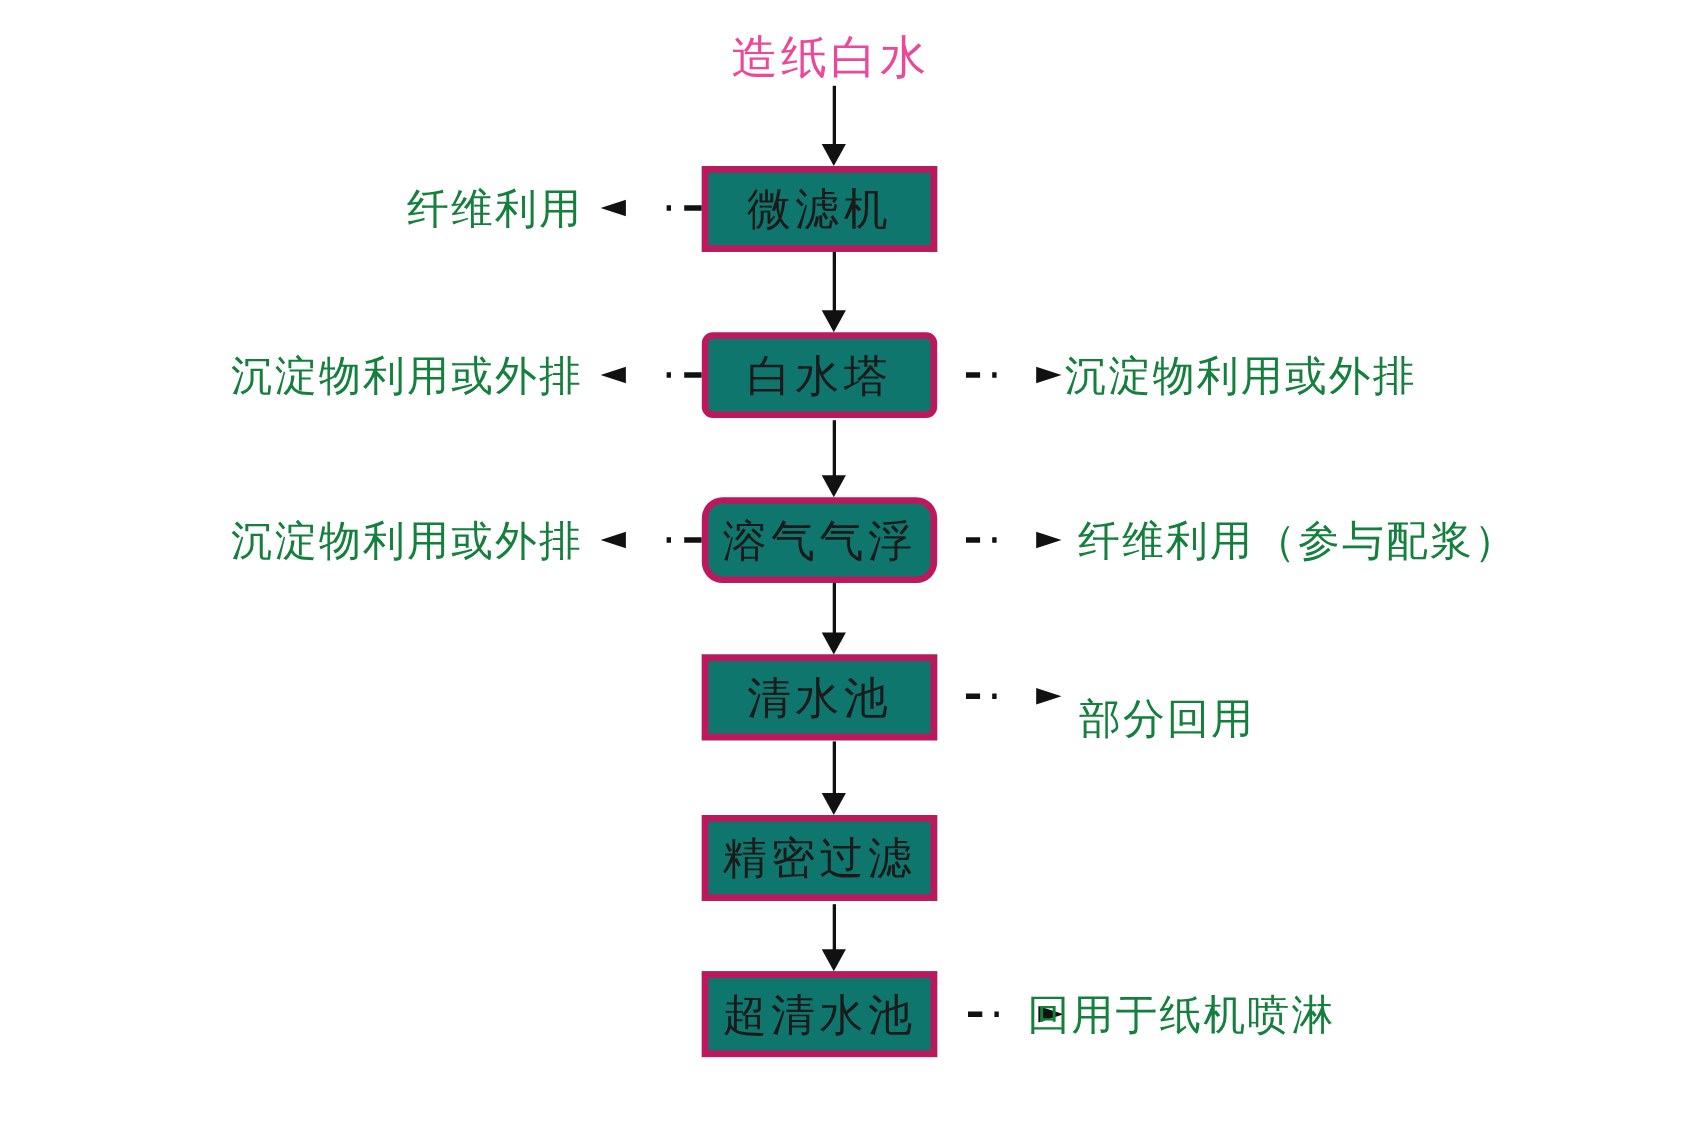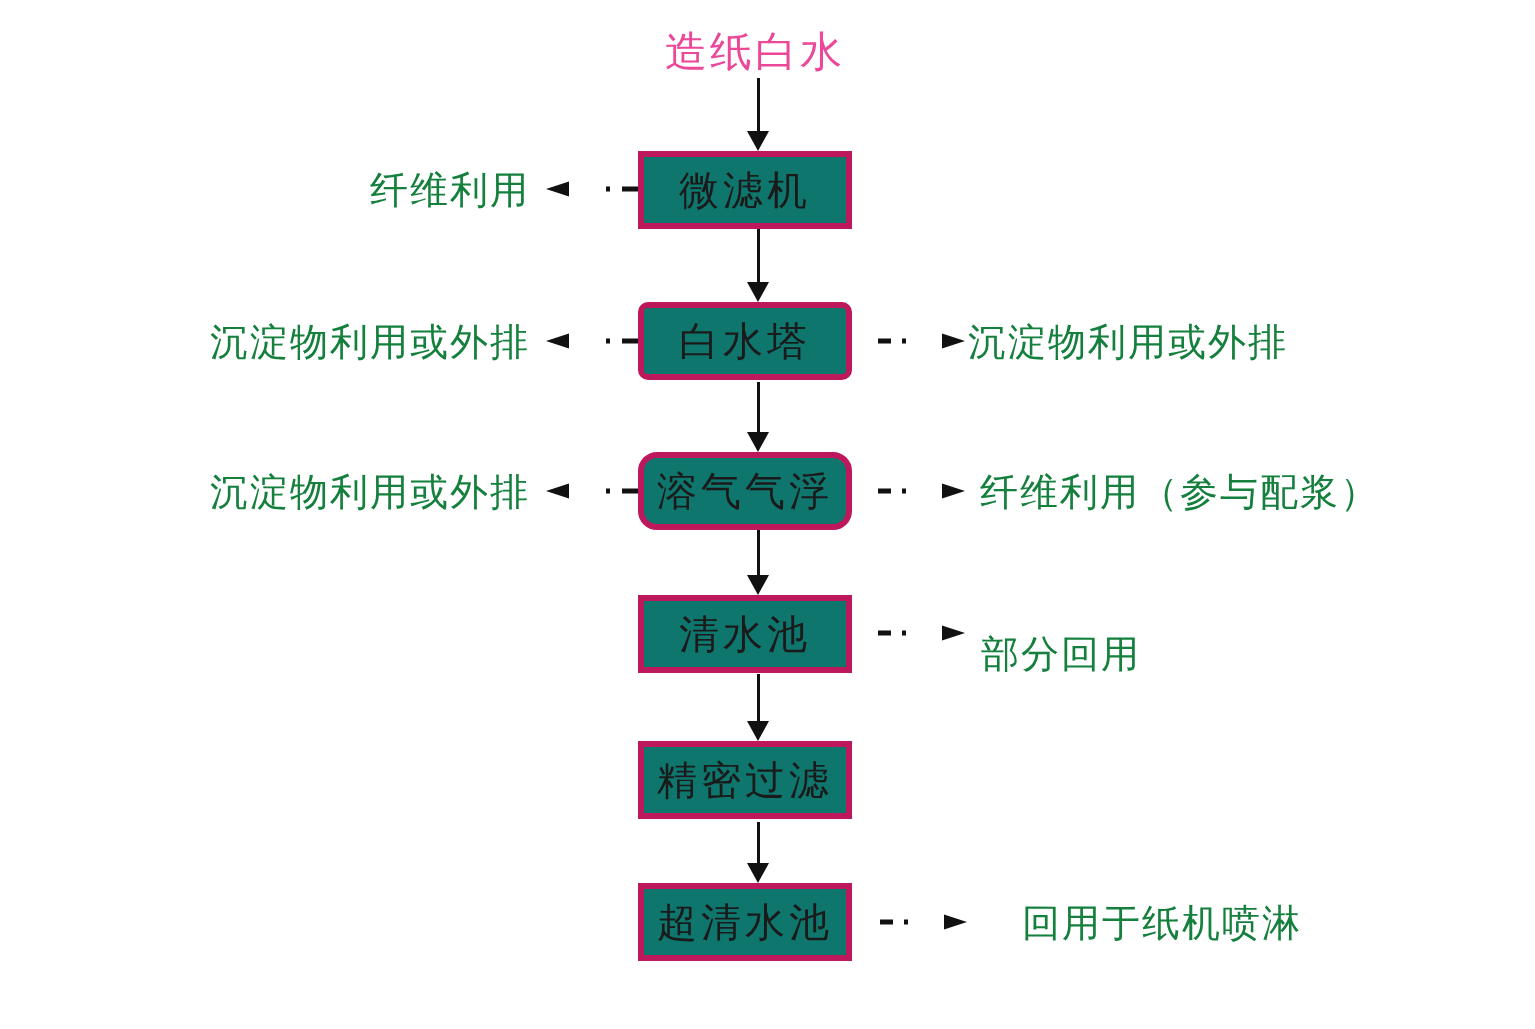--- a/index.html
+++ b/index.html
@@ -148,15 +148,15 @@
     <polygon points="87,11 64,3.5 64,18.5" fill="#111111"></polygon>
   </svg>
 
   <div class="redlabel ralign" style="right:1005px;top:190px;">纤维利用</div>
   <div class="redlabel ralign" style="right:1005px;top:342px;">沉淀物利用或外排</div>
   <div class="redlabel ralign" style="right:1005px;top:492px;">沉淀物利用或外排</div>
 
   <div class="redlabel" style="left:968px;top:342px;">沉淀物利用或外排</div>
   <div class="redlabel" style="left:980px;top:492px;">纤维利用（参与配浆）</div>
   <div class="redlabel" style="left:968px;top:654px;margin-left:13px;">部分回用</div>
-  <div class="redlabel" style="left:1022px;top:923px;text-align:right;">回用于纸机喷淋</div>
+  <div class="redlabel" style="left:934px;top:923px;text-align:right;">回用于纸机喷淋</div>
 
 </div>
 
 </body></html>

